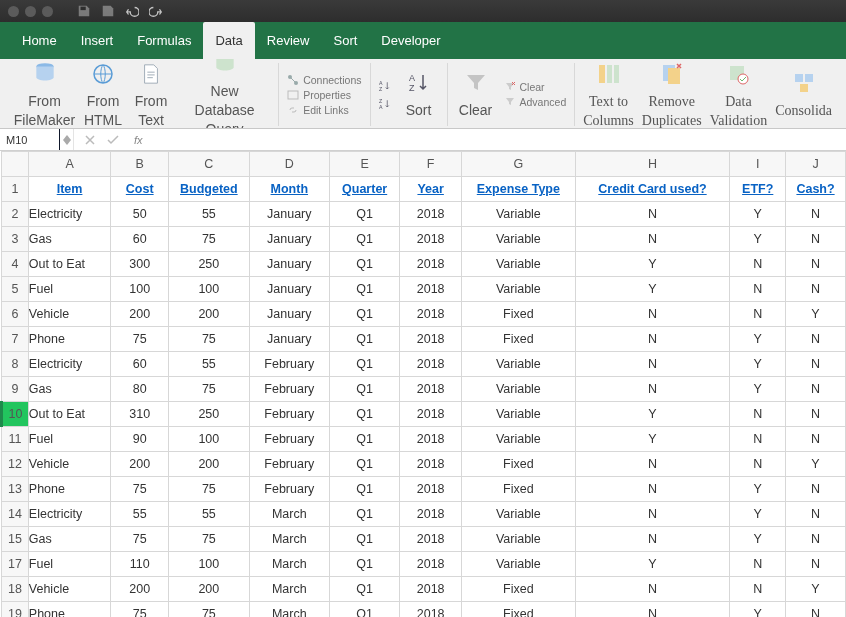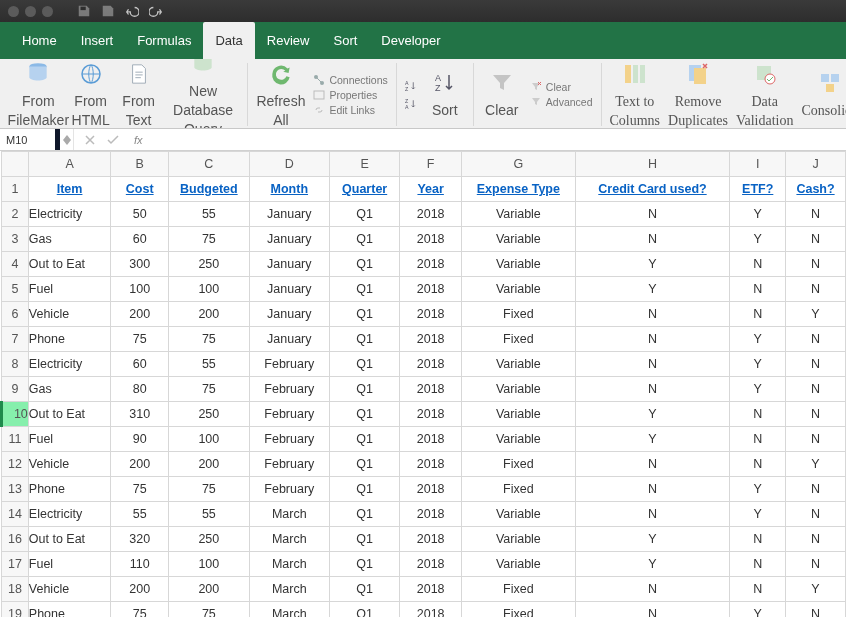--- a/index.html
+++ b/index.html
@@ -61,32 +61,32 @@
   .rstack-item { display:flex; align-items:center; gap:4px; font-size:10.5px; color:#777; cursor:pointer; }
   .rstack-item svg { width:12px; height:12px; }
   
   .fbar {
     display:flex;
     align-items:center;
     height:22px;
     border-bottom:1px solid #d0d0d0;
     background:#fff;
   }
-  .namebox { width:60px; padding:0 6px; font-size:11px; color:#333; border-right:5px solid #0f172a; height:100%; display:flex; align-items:center;}
+  .namebox { width:60px; padding:0 6px; font-size:11px; color:#333; border-right:1px solid #0f172a; height:100%; display:flex; align-items:center;}
   .nb-spin { width:14px; display:flex; flex-direction:column; align-items:center; justify-content:center; height:100%; border-right:1px solid #e4e4e4; color:#999;}
   .fbar-btns { display:flex; align-items:center; gap:10px; padding:0 10px; color:#bbb; }
   .fx { font-style:italic; color:#888; font-size:11px; padding-left:4px; }
   
   .grid-wrap { position:relative; }
   .grid { border-collapse:collapse; table-layout:fixed; width:100%; }
   .grid th, .grid td { border:1px solid #d7d7d7; padding:0; font-size:12.5px; height:25px; }
   .grid th { background:#f7f7f7; font-weight:normal; color:#555; }
   .col-head { text-align:center; }
   .row-head { width:26px; text-align:center; background:#f7f7f7; color:#555; }
-  .row-head.active { background:#86efac; border-left:3px solid #1f8a4c;text-align:right; }
+  .row-head.active { background:#22c55e; border-left:3px solid #1f8a4c; }
   .corner { background:#f7f7f7; width:26px; }
   .cell { padding:0 6px; }
   .cell.center { text-align:center; }
   .hdr { color:#0862c4; text-decoration:underline; font-weight:bold; cursor:pointer; }
   .colA{width:80px}.colB{width:56px}.colC{width:78px}.colD{width:78px}.colE{width:68px}.colF{width:60px}.colG{width:110px}.colH{width:150px}.colI{width:54px}.colJ{width:58px}
   svg { display:block; }
 </style>
 </head>
 <body>
 
@@ -161,29 +161,20 @@
             <ellipse cx="12" cy="5" rx="8" ry="3" fill="#a8c9a8"></ellipse>
             <path d="M4 5v10c0 1.7 3.6 3 8 3s8-1.3 8-3V5" fill="#cde3cd"></path>
           </svg>
         </div>
       <div class="rbtn-label">New Database
 Query</div>
     </div>
   </div>
 
   <div class="rgroup">
-    <div class="rbtn">
-      <div class="rbtn-icon">
-          <svg viewBox="0 0 24 24" width="26" height="26">
-            <path d="M4 12a8 8 0 0 1 14-5l2-1-1 5-5-1 2-1a5 5 0 1 0 1 5l3 1a8 8 0 1 1-16-3z" fill="#6fb86f"></path>
-          </svg>
-        </div>
-      <div class="rbtn-label">Refresh
-All</div>
-    </div>
     <div class="rstack">
       <div class="rstack-item">
           <svg viewBox="0 0 12 12">
             <circle cx="3" cy="3" r="2" fill="#9aa"></circle>
             <circle cx="9" cy="9" r="2" fill="#9aa"></circle>
             <path d="M4 4l4 4" stroke="#9aa"></path>
           </svg>
           <span>Connections</span>
         </div>
       <div class="rstack-item">
@@ -532,30 +523,30 @@
           <td class="cell center">55</td>
           <td class="cell center">March</td>
           <td class="cell center">Q1</td>
           <td class="cell center">2018</td>
           <td class="cell center">Variable</td>
           <td class="cell center">N</td>
           <td class="cell center">Y</td>
           <td class="cell center">N</td>
         </tr>
         <tr>
-          <th class="row-head">16</th>
-          <td class="cell">Out to Eat</td>
-          <td class="cell center">320</td>
-          <td class="cell center">250</td>
+          <th class="row-head">15</th>
+          <td class="cell">Gas</td>
+          <td class="cell center">75</td>
+          <td class="cell center">75</td>
           <td class="cell center">March</td>
           <td class="cell center">Q1</td>
           <td class="cell center">2018</td>
           <td class="cell center">Variable</td>
-          <td class="cell center">Y</td>
-          <td class="cell center">N</td>
+          <td class="cell center">N</td>
+          <td class="cell center">Y</td>
           <td class="cell center">N</td>
         </tr>
         <tr>
           <th class="row-head">17</th>
           <td class="cell">Fuel</td>
           <td class="cell center">110</td>
           <td class="cell center">100</td>
           <td class="cell center">March</td>
           <td class="cell center">Q1</td>
           <td class="cell center">2018</td>

